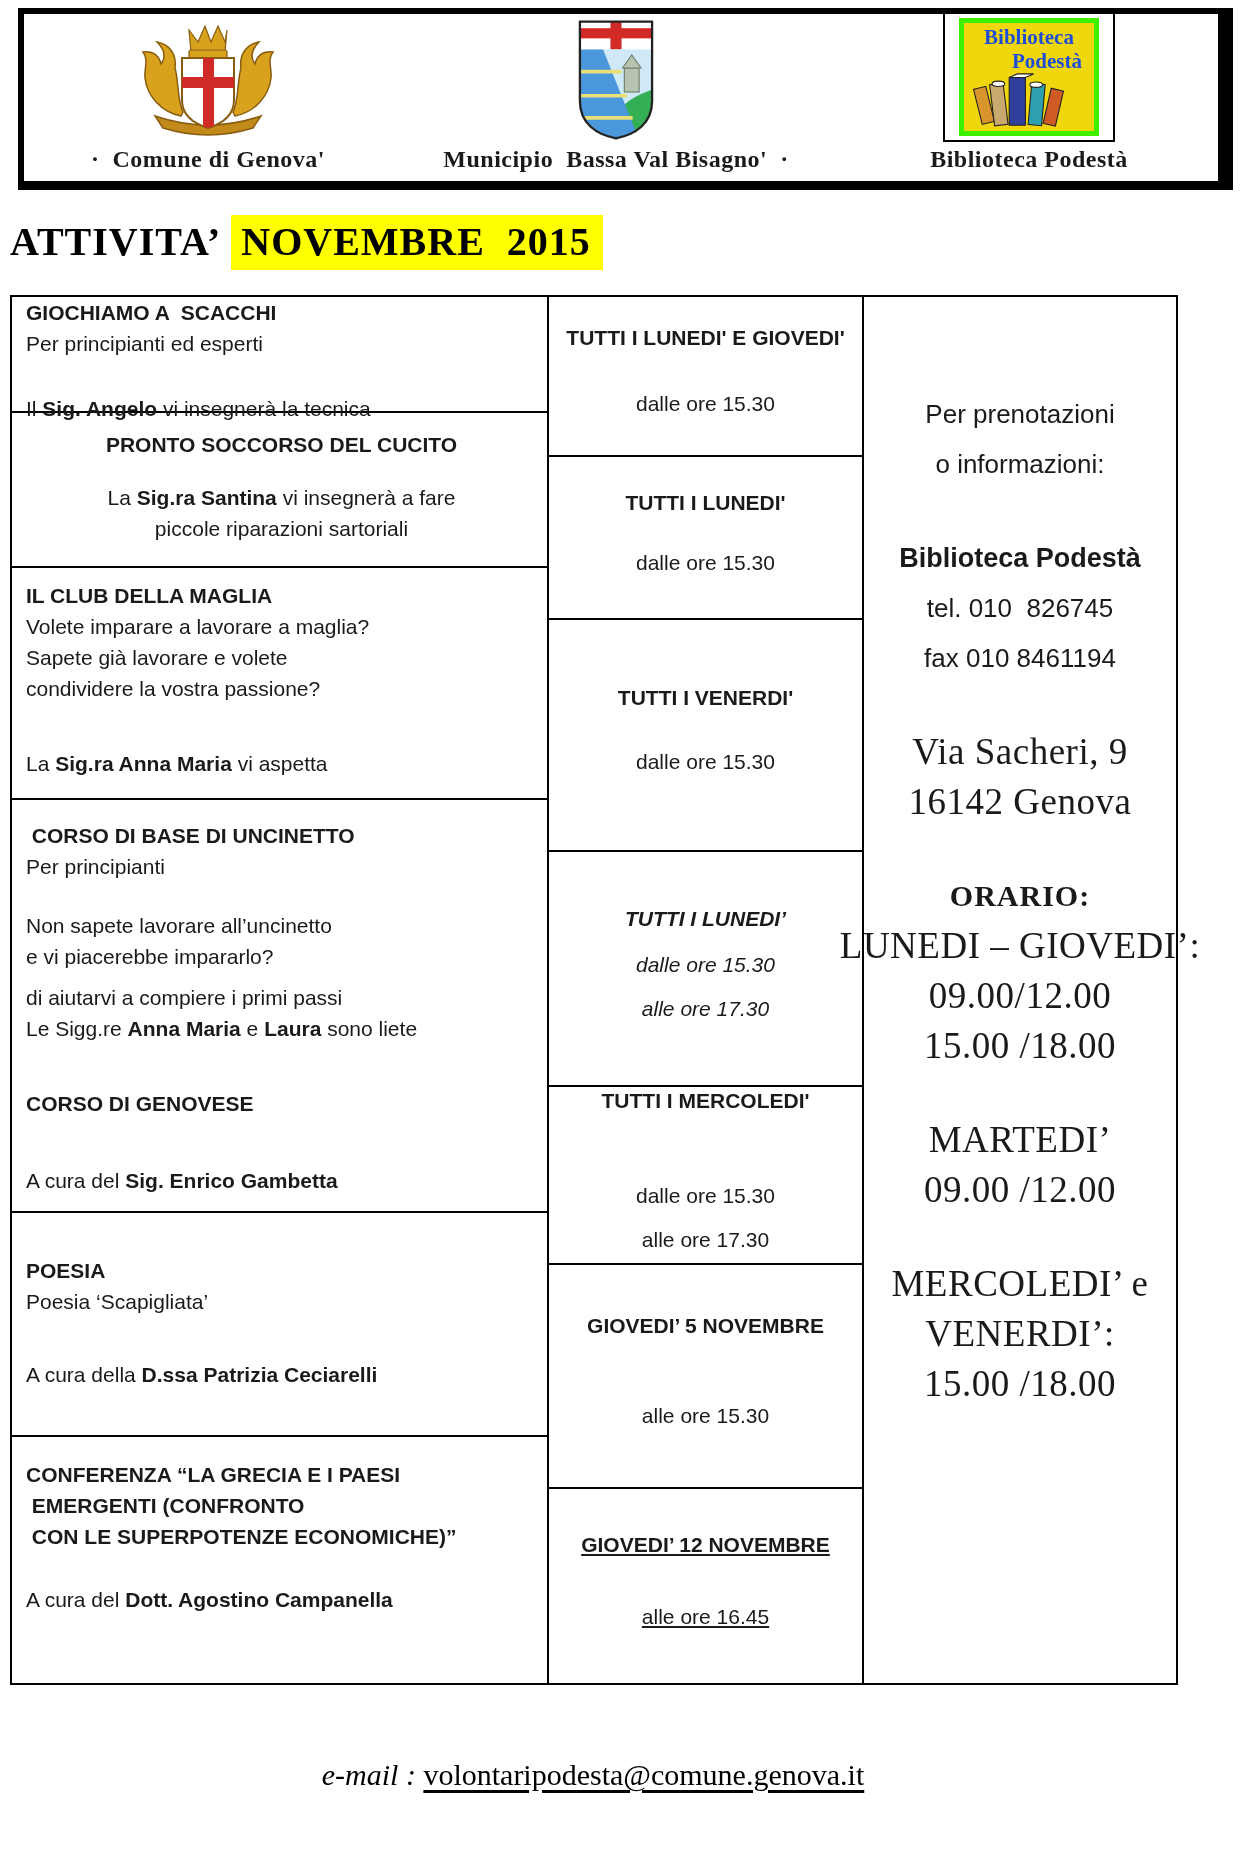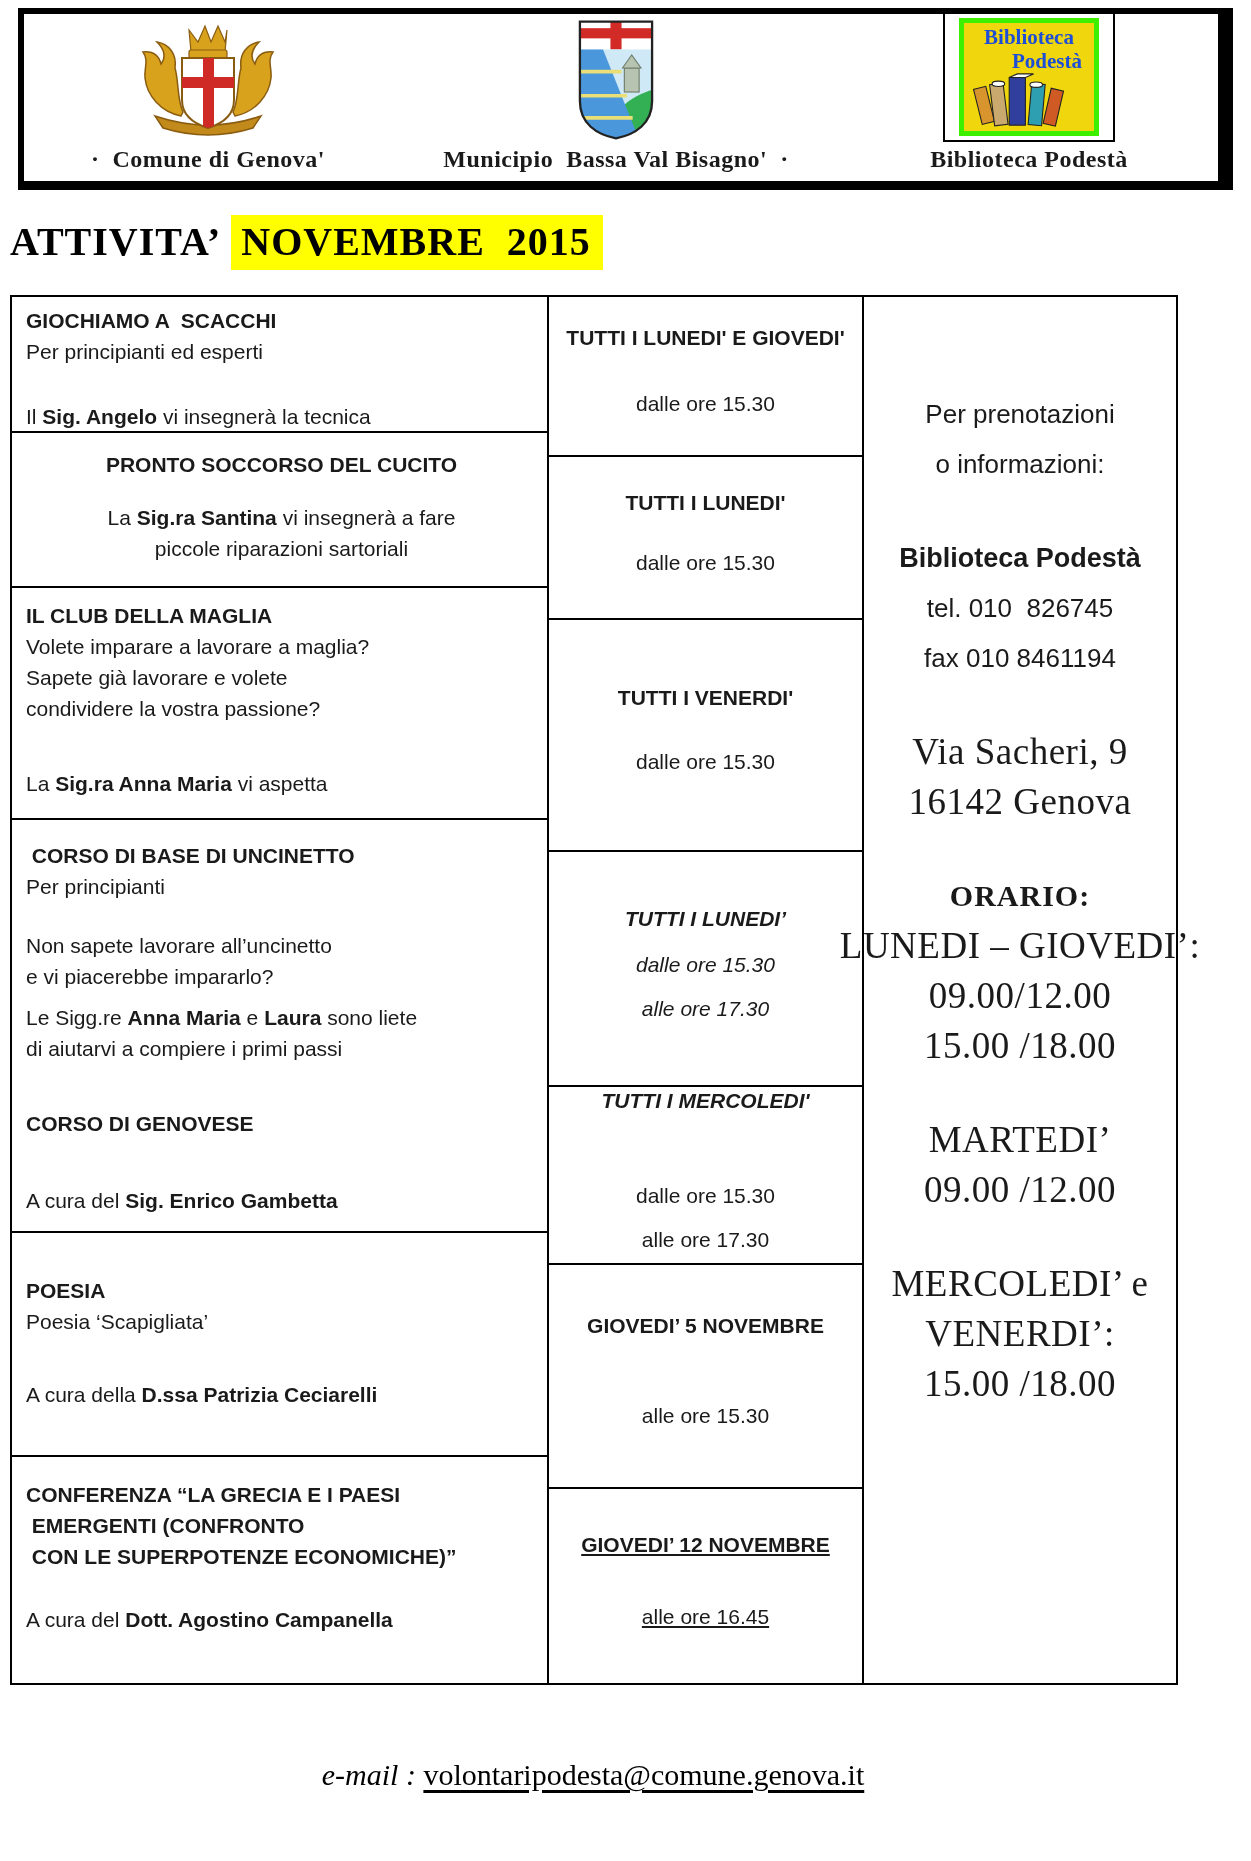--- a/index.html
+++ b/index.html
@@ -33,21 +33,21 @@
   .title-row .pre{white-space:pre;}
 
   
   .act-table{position:absolute;left:10px;top:295px;display:flex;border:2px solid var(--line);background:#fff;}
   .col{display:flex;flex-direction:column;}
   .col1{width:535px;}
   .col2{width:313px;border-left:2px solid var(--line);border-right:2px solid var(--line);}
   .col3{width:312px;}
   .cell{box-sizing:border-box;border-bottom:2px solid var(--line);}
   .col .cell:last-child{border-bottom:none;}
-  .col1 .cell:nth-child(1){height:136px;padding-top:8px;}
+  .col1 .cell:nth-child(1){height:116px;}
   .col1 .cell:nth-child(2){height:155px;padding-top:16px;text-align:center;}
   .col1 .cell:nth-child(3){height:232px;padding-top:12px;}
   .col1 .cell:nth-child(4){height:413px;padding-top:20px;}
   .col1 .cell:nth-child(5){height:224px;padding-top:42px;}
   .col1 .cell:nth-child(6){height:194px;padding-top:22px;}
   .col2 .cell:nth-child(1){height:160px;}
   .col2 .cell:nth-child(2){height:163px;}
   .col2 .cell:nth-child(3){height:232px;}
   .col2 .cell:nth-child(4){height:235px;font-style:italic;}
   .col2 .cell:nth-child(5){height:178px;}
@@ -69,21 +69,21 @@
   .tline{white-space:pre;}
   .b{font-weight:bold;}
 
   .mcell{display:flex;flex-direction:column;justify-content:center;align-items:center;text-align:center;font-size:21px;}
   .mtitle{font-weight:bold;white-space:pre;}
   .mtime{line-height:44px;white-space:pre;}
   .col2 .cell:nth-child(1) .mtitle{margin-bottom:32px;}
   .col2 .cell:nth-child(2) .mtitle{margin-bottom:26px;}
   .col2 .cell:nth-child(3) .mtitle{margin-bottom:30px;}
   .col2 .cell:nth-child(4) .mtitle{margin-bottom:12px;}
-  .col2 .cell:nth-child(5) .mtitle{margin-bottom:61px;font-style:italic;}
+  .col2 .cell:nth-child(5) .mtitle{margin-bottom:61px;}
   .col2 .cell:nth-child(6) .mtitle{margin-bottom:56px;}
   .col2 .cell:nth-child(7) .mtitle{margin-bottom:38px;}
 
   .icell{display:flex;flex-direction:column;align-items:center;text-align:center;padding-top:92px;}
   .iline{line-height:50px;white-space:pre;}
   .iline.gap{margin-top:44px;}
   .iline.sans{font-family:"Liberation Sans",sans-serif;font-size:26px;}
   .iline.sans.b{font-size:27px;}
   .iline.serif{font-family:"Liberation Serif",serif;font-size:37px;letter-spacing:.5px;}
   .iline.serif.b{font-size:30px;letter-spacing:1px;}
@@ -216,22 +216,22 @@
       <div class="cell lcell">
         <div class="para">
           <div class="tline"><span class="b"> CORSO DI BASE DI UNCINETTO</span></div>
           <div class="tline"><span>Per principianti</span></div>
         </div>
         <div class="para">
           <div class="tline"><span>Non sapete lavorare all’uncinetto</span></div>
           <div class="tline"><span>e vi piacerebbe impararlo?</span></div>
         </div>
         <div class="para">
+          <div class="tline"><span>di aiutarvi a compiere i primi passi</span></div>
           <div class="tline"><span>Le Sigg.re </span><span class="b">Anna Maria</span><span> e </span><span class="b">Laura</span><span> sono liete</span></div>
-          <div class="tline"><span>di aiutarvi a compiere i primi passi</span></div>
         </div>
         <div class="para">
           <div class="tline"><span class="b">CORSO DI GENOVESE</span></div>
         </div>
         <div class="para">
           <div class="tline"><span>A cura del </span><span class="b">Sig. Enrico Gambetta</span></div>
         </div>
       </div>
       <div class="cell lcell">
         <div class="para">

